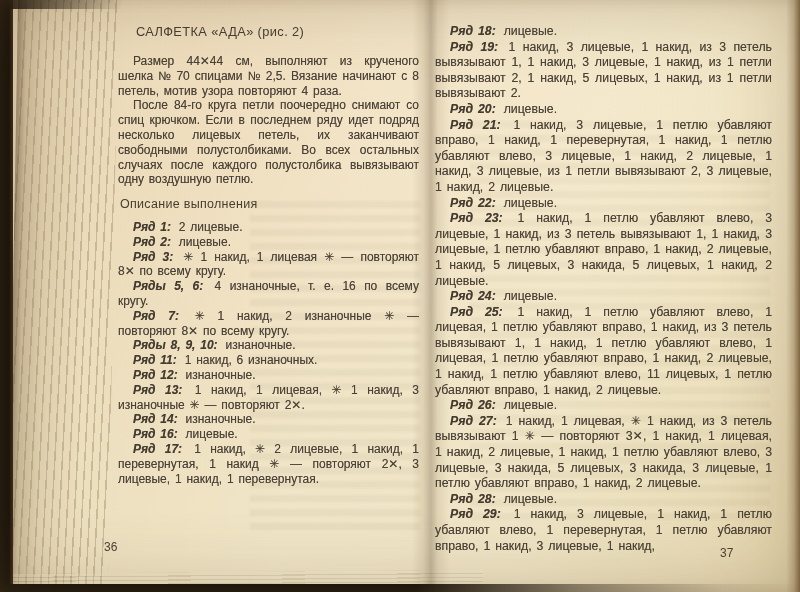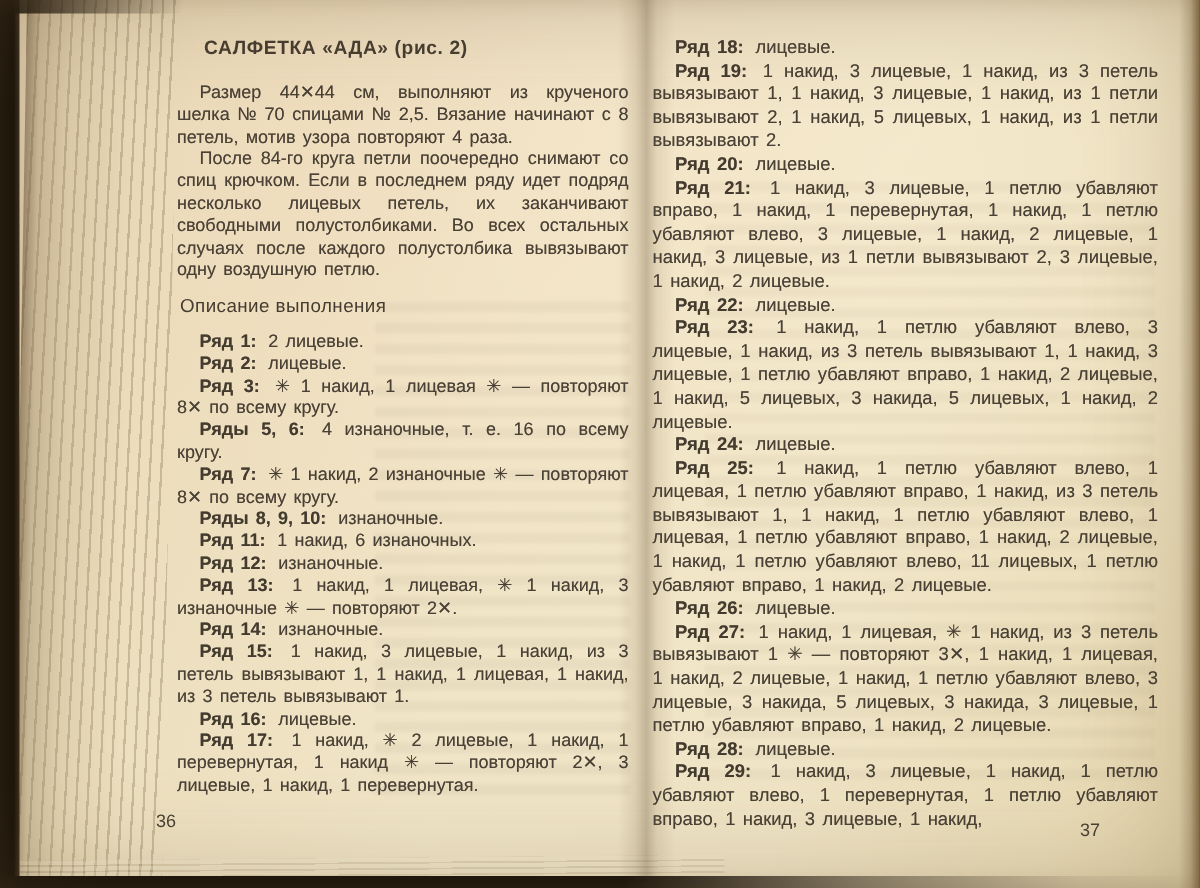--- a/index.html
+++ b/index.html
@@ -33,24 +33,24 @@
     box-shadow:inset 0 0 75px rgba(104,79,45,.30), inset 0 0 14px rgba(104,79,45,.18);}
   .bleed{position:absolute;pointer-events:none;filter:blur(1.1px);
     background:repeating-linear-gradient(0deg,rgba(122,102,78,.06) 0 7px,rgba(0,0,0,0) 7px 14px);}
   .bleed.b1{left:250px;top:200px;width:170px;height:330px;}
   .bleed.b2{left:470px;top:120px;width:300px;height:400px;opacity:.8;}
 
   
   .page-col{position:absolute;color:#4a4136;text-align:justify;}
   .page-col.leftcol{left:118px;top:24px;width:301px;font-size:12px;line-height:14.8px;}
   .page-col.rightcol{left:435px;top:24px;width:337px;font-size:12.3px;line-height:15.6px;}
-  .title{font-size:12.8px;line-height:15px;font-weight:700;letter-spacing:.4px;margin:0 0 15px 18px;text-align:left;color:#453c30;}
+  .title{font-size:12.8px;line-height:15px;font-weight:400;letter-spacing:.4px;margin:0 0 15px 18px;text-align:left;color:#453c30;}
   .subhead{font-size:12.5px;font-weight:400;letter-spacing:.3px;margin:10px 0 8px 2px;text-align:left;color:#453c30;}
   .body{margin:0;text-indent:15px;word-spacing:1.5px;text-shadow:0 0 .4px rgba(74,65,54,.55);}
-  .row-label{font-weight:700;margin-right:3px;color:#443b2f;}
+  .row-label{font-weight:700;margin-right:3px;color:#443b2f;font-style:italic;}
   .pagenum{position:absolute;font-weight:400;font-size:12px;color:#4a4136;}
   .pagenum.pn-left{left:104px;top:540px;}
   .pagenum.pn-right{left:720px;top:546px;}
 </style>
 </head>
 <body>
 
 <div class="scene">
 
   <div class="page-stack"></div>
@@ -69,21 +69,20 @@
     <p class="body row"><b class="row-label">Ряд 1:</b> <span>2 лицевые.</span></p>
         <p class="body row"><b class="row-label">Ряд 2:</b> <span>лицевые.</span></p>
         <p class="body row"><b class="row-label">Ряд 3:</b> <span>✳ 1 накид, 1 лицевая ✳ — повторяют 8✕ по всему кругу.</span></p>
         <p class="body row"><b class="row-label">Ряды 5, 6:</b> <span>4 изнаночные, т. е. 16 по всему кругу.</span></p>
         <p class="body row"><b class="row-label">Ряд 7:</b> <span>✳ 1 накид, 2 изнаночные ✳ — повторяют 8✕ по всему кругу.</span></p>
         <p class="body row"><b class="row-label">Ряды 8, 9, 10:</b> <span>изнаночные.</span></p>
         <p class="body row"><b class="row-label">Ряд 11:</b> <span>1 накид, 6 изнаночных.</span></p>
         <p class="body row"><b class="row-label">Ряд 12:</b> <span>изнаночные.</span></p>
         <p class="body row"><b class="row-label">Ряд 13:</b> <span>1 накид, 1 лицевая, ✳ 1 накид, 3 изнаночные ✳ — повторяют 2✕.</span></p>
         <p class="body row"><b class="row-label">Ряд 14:</b> <span>изнаночные.</span></p>
-        <p class="body row"><b class="row-label">Ряд 15:</b> <span>1 накид, 3 лицевые, 1 накид, из 3 петель вывязывают 1, 1 накид, 1 лицевая, 1 накид, из 3 петель вывязывают 1.</span></p>
         <p class="body row"><b class="row-label">Ряд 16:</b> <span>лицевые.</span></p>
         <p class="body row"><b class="row-label">Ряд 17:</b> <span>1 накид, ✳ 2 лицевые, 1 накид, 1 перевернутая, 1 накид ✳ — повторяют 2✕, 3 лицевые, 1 накид, 1 перевернутая.</span></p>
       </div>
   </section>
 
   <section class="page-col rightcol">
     <div>
 
     <p class="body row"><b class="row-label">Ряд 18:</b> <span>лицевые.</span></p>
         <p class="body row"><b class="row-label">Ряд 19:</b> <span>1 накид, 3 лицевые, 1 накид, из 3 петель вывязывают 1, 1 накид, 3 лицевые, 1 накид, из 1 петли вывязывают 2, 1 накид, 5 лицевых, 1 накид, из 1 петли вывязывают 2.</span></p>

